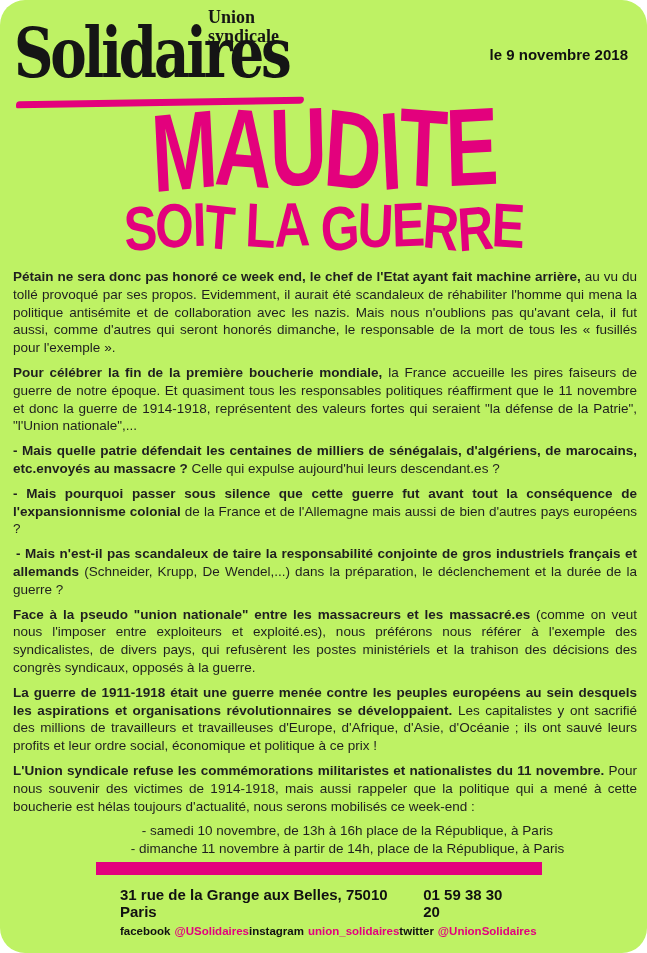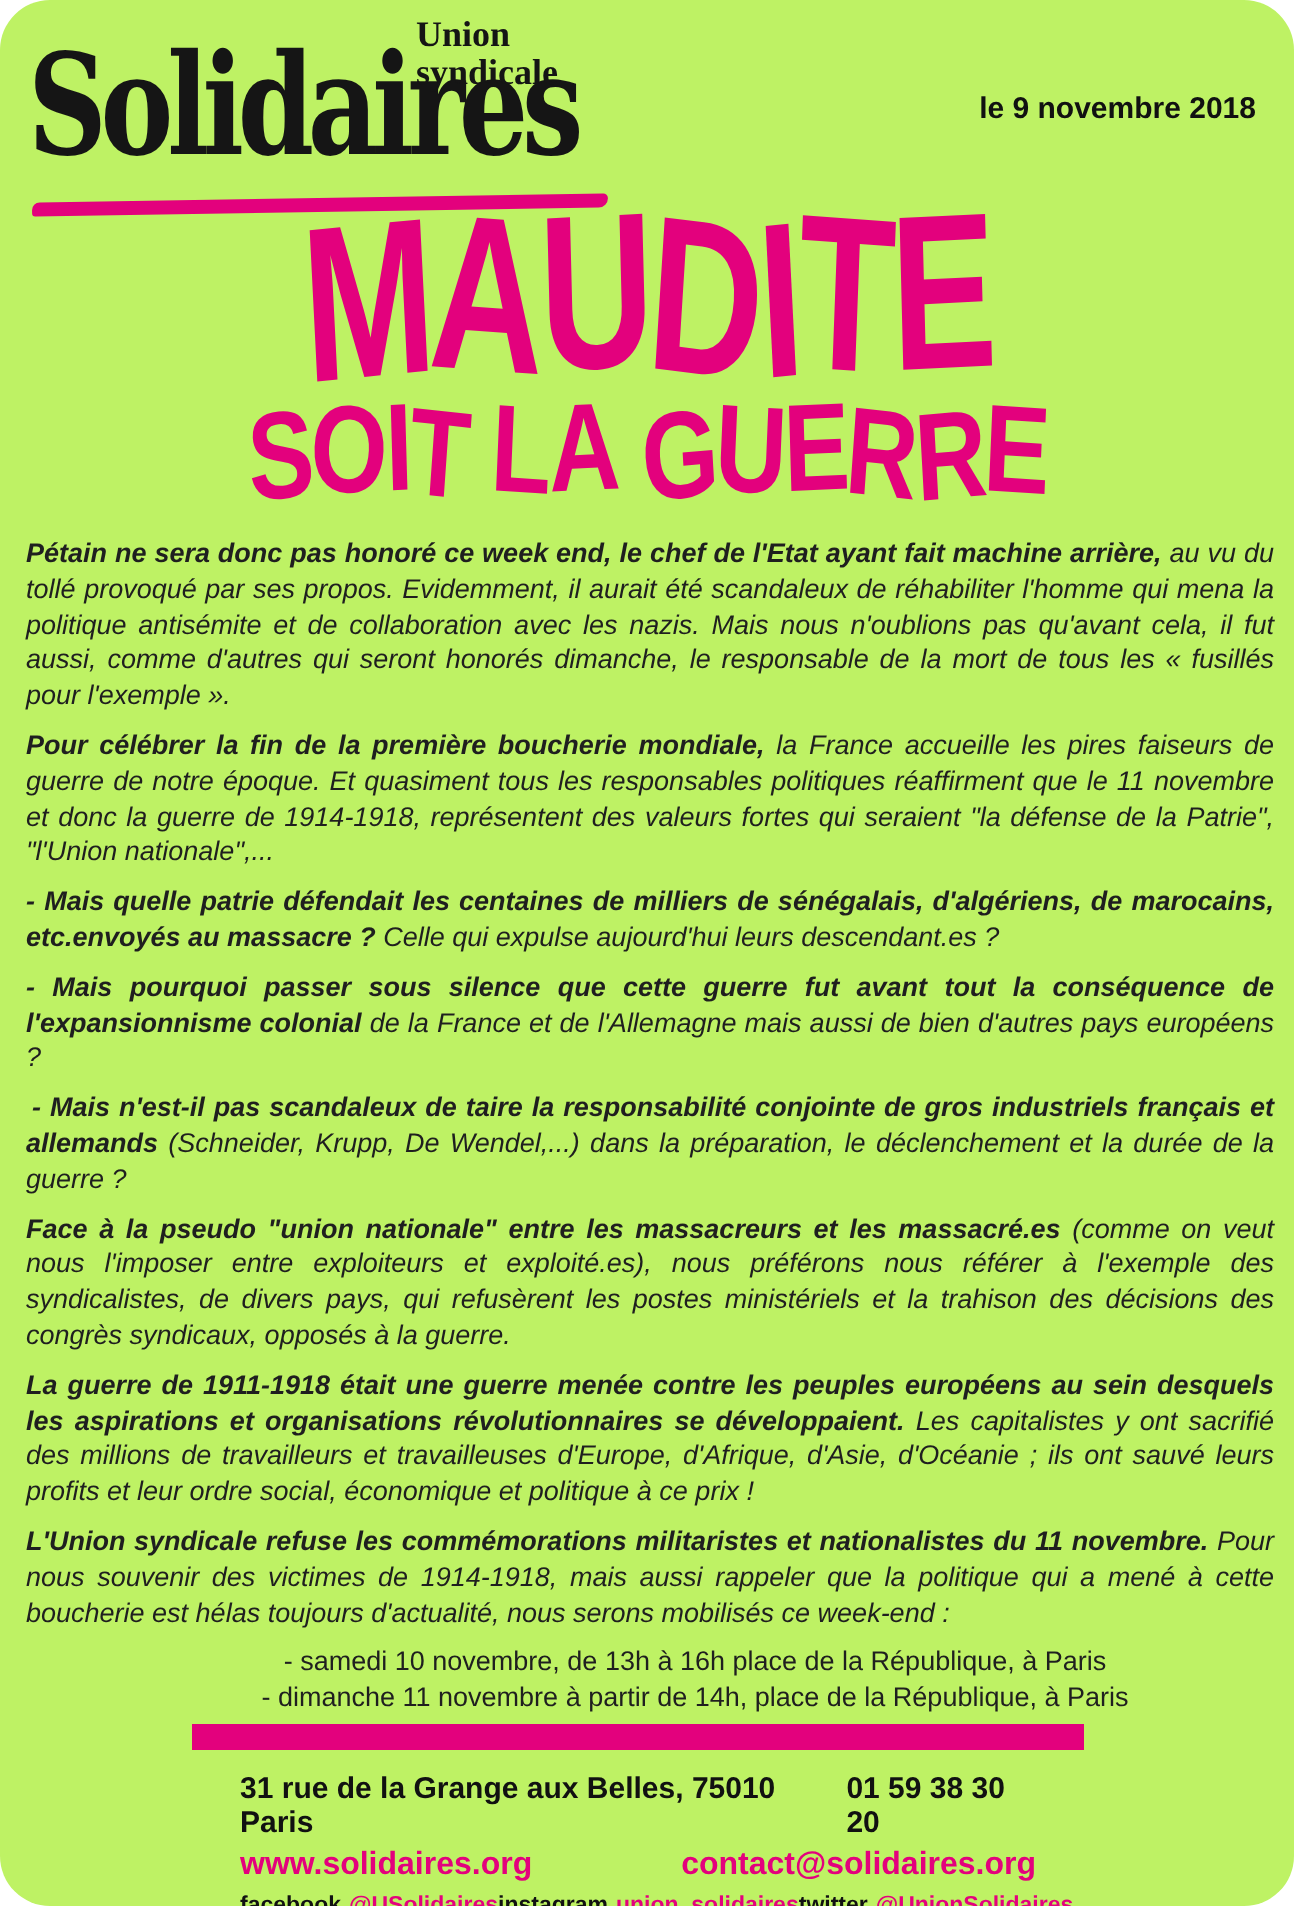--- a/index.html
+++ b/index.html
@@ -55,21 +55,21 @@
   .jumble span:nth-child(4n+1){transform:rotate(-4deg) translateY(2px);}
   .jumble span:nth-child(4n+2){transform:rotate(3deg) translateY(-1px);}
   .jumble span:nth-child(4n+3){transform:rotate(-2deg) translateY(-2px);}
   .jumble span:nth-child(4n){transform:rotate(5deg) translateY(1px);}
 
   
   .content{
     position:absolute;left:13px;right:10px;top:268px;
     font-size:13.5px;line-height:17.8px;text-align:justify;
   }
-  .content p{margin:0 0 7px 0;font-style:italic;}
+  .content p{margin:0 0 7px 0;}
   .content p.indent-sm{text-indent:3px;}
   .events{margin:0;}
   .events div{padding-left:45px;text-align:center;}
 
   
   .footer-bar{position:absolute;left:96px;top:862px;width:446px;height:13px;}
   .footer{position:absolute;left:96px;top:882px;width:446px;}
   .footer .row{display:flex;justify-content:space-between;align-items:baseline;padding:0 24px;}
   .row.addr{font-weight:bold;font-size:15px;color:#111;margin-top:4px;gap:11px;}
   .row.links{font-weight:bold;font-size:16px;margin-top:4px;}
@@ -114,24 +114,20 @@
       <div>- dimanche 11 novembre à partir de 14h, place de la République, à Paris</div>
     </div>
   </div>
 
   <div class="footer-bar pink-bg" style="background: rgb(227, 1, 125);"></div>
   <div class="footer">
     <div class="row addr">
       <span>31 rue de la Grange aux Belles, 75010 Paris</span>
       <span>01 59 38 30 20</span>
     </div>
-    <div class="row links pink-text">
-      <span>www.solidaires.org</span>
-      <span>contact@solidaires.org</span>
-    </div>
     <div class="row social">
       <span class="group"><span>facebook</span><span class="handle pink-text">@USolidaires</span></span>
       <span class="group"><span>instagram</span><span class="handle pink-text">union_solidaires</span></span>
       <span class="group"><span>twitter</span><span class="handle pink-text">@UnionSolidaires</span></span>
     </div>
   </div>
 
 </div>
 
 </body></html>

